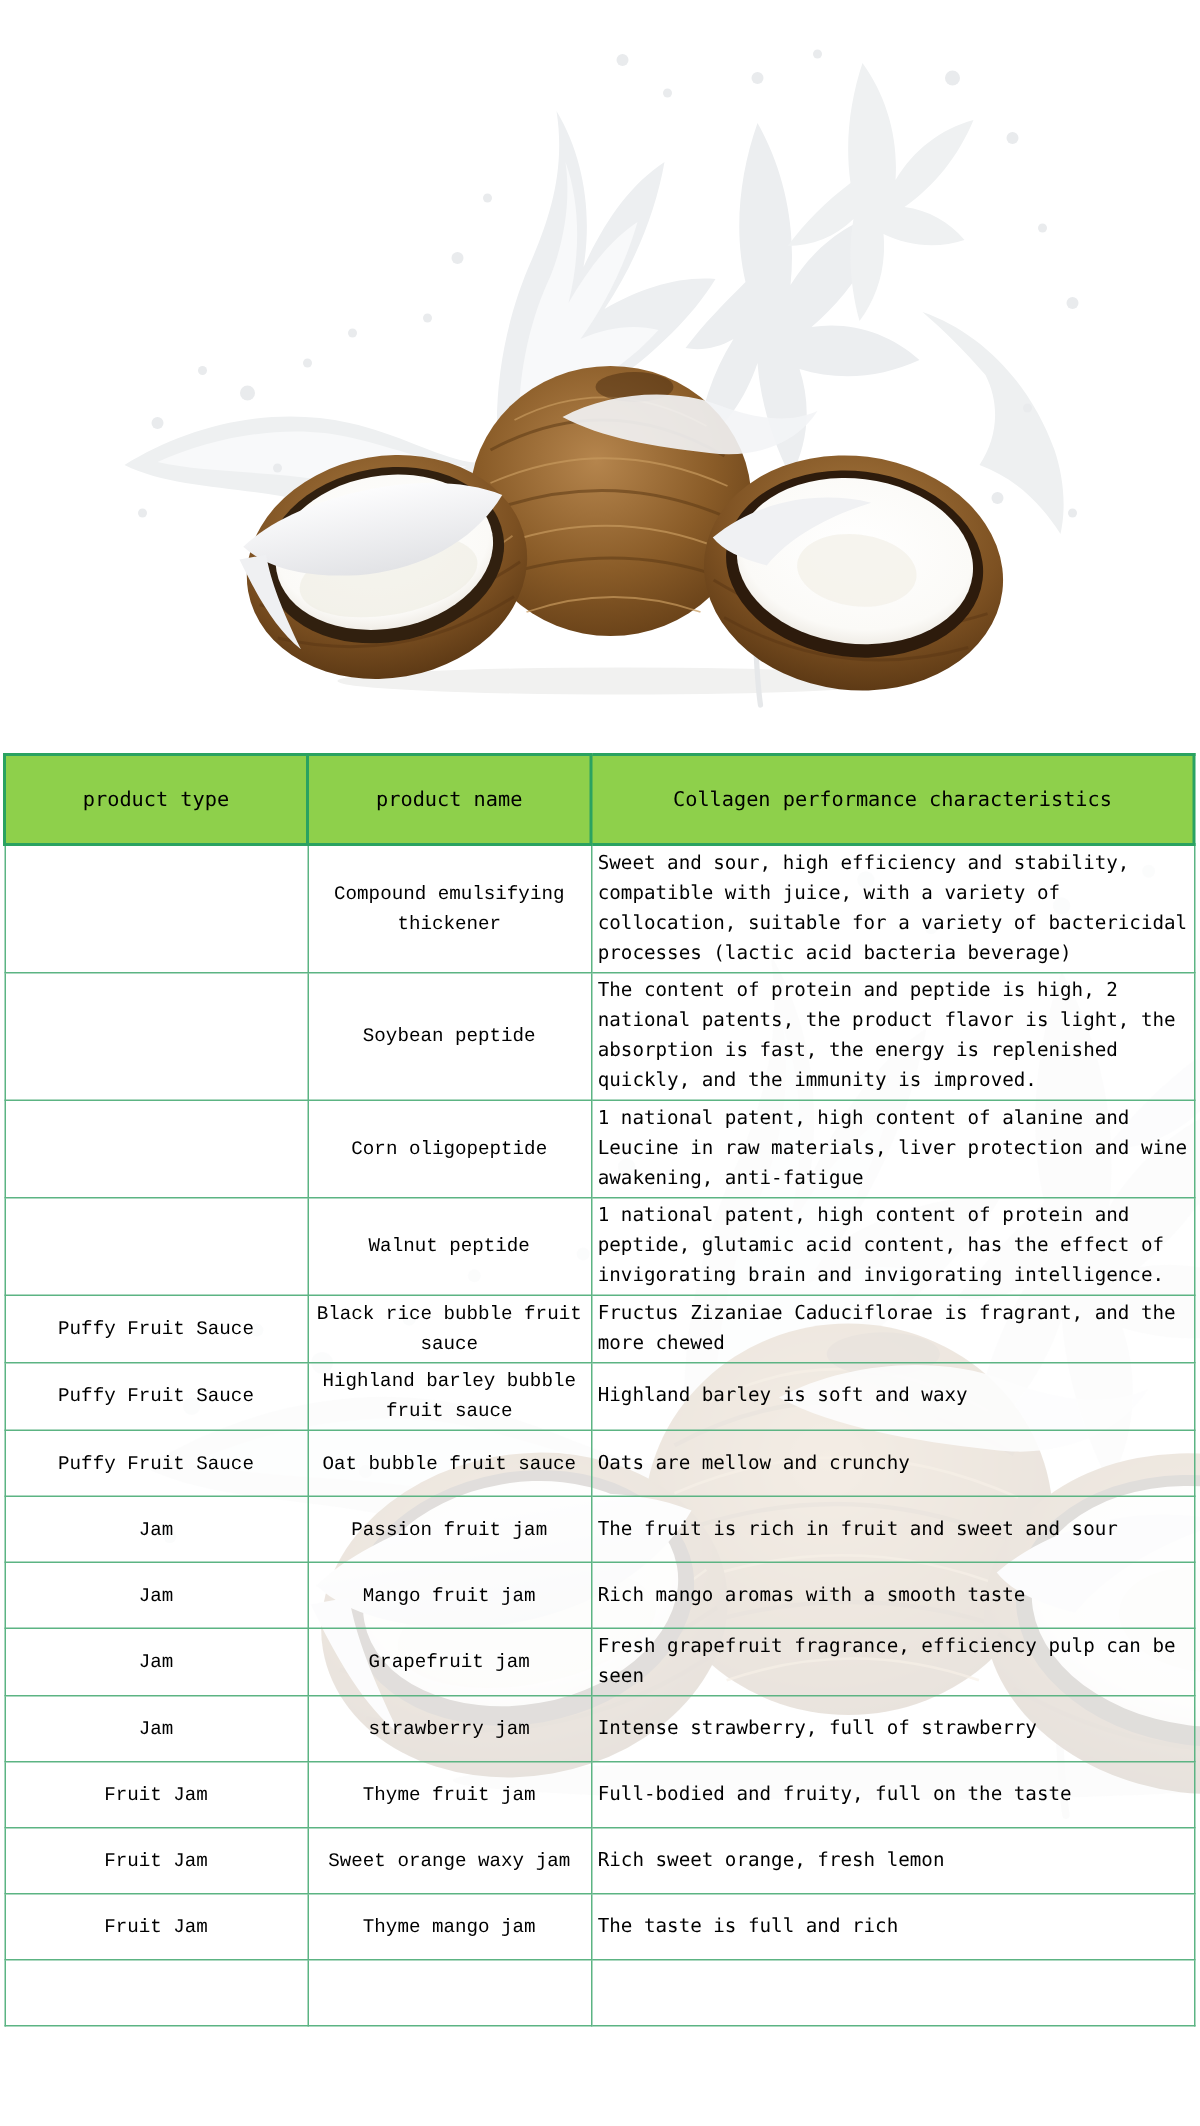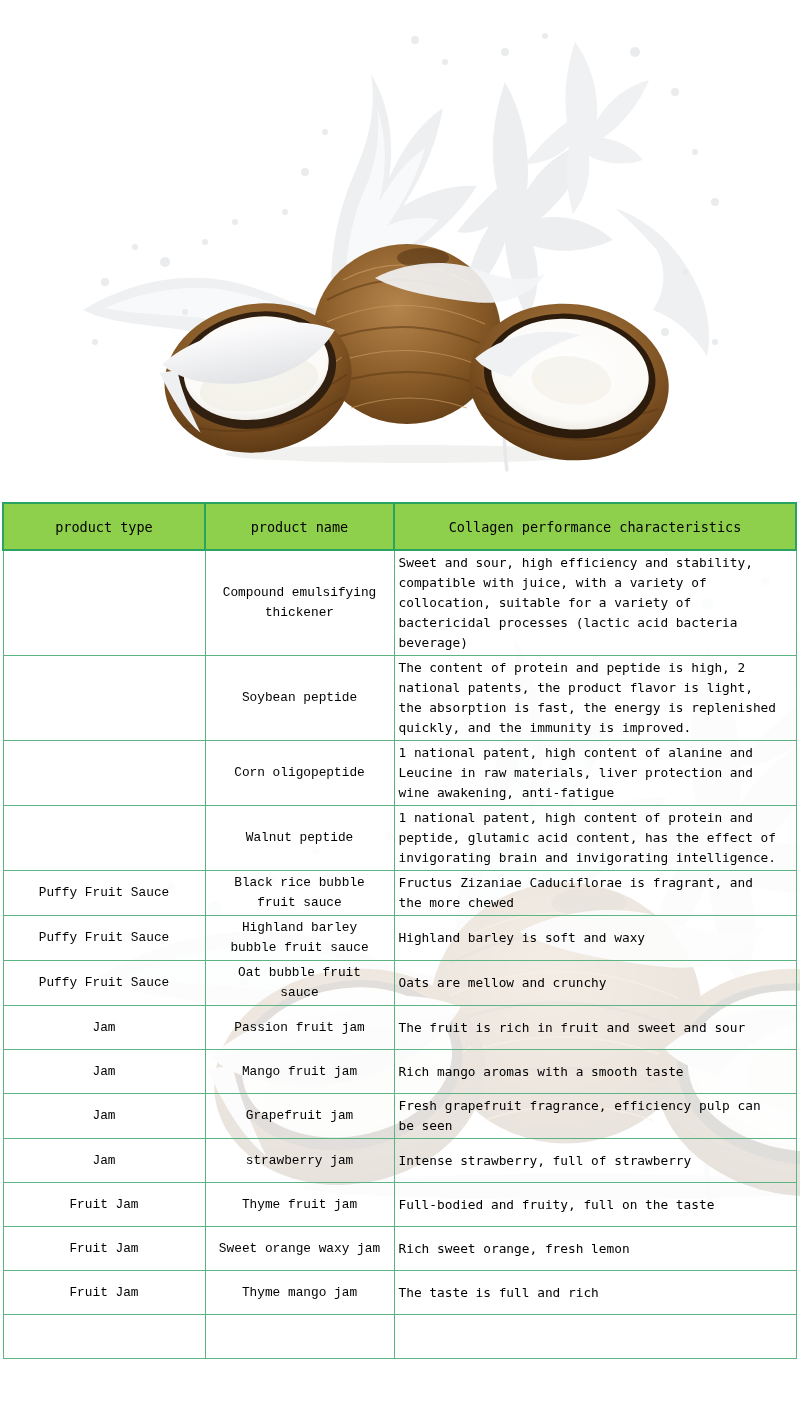--- a/index.html
+++ b/index.html
@@ -33,31 +33,31 @@
     table-layout: fixed;
     border-collapse: collapse;
     background: transparent;
   }
   col.c-type { width: 202px; }
   col.c-name { width: 189px; }
   col.c-desc { width: 402px; }
   th {
     background: #8ed04b;
     border: 2px solid #2aa261;
-    height: 47px;
+    height: 60px;
     font-weight: normal;
     font-size: 13.5px;
     text-align: center;
     vertical-align: middle;
   }
   td {
     border: 1.5px solid #5cb483;
     font-size: 12.8px;
     line-height: 20px;
-    padding: 2px 13px;
+    padding: 2px 3px;
     vertical-align: middle;
     background: transparent;
   }
   tr { height: 44px; }
   td.cell-center { text-align: center; font-family: Liberation Mono, monospace; }
   td.cell-left  { text-align: left; padding-left: 4px; }
 </style>
 </head>
 <body>
 

